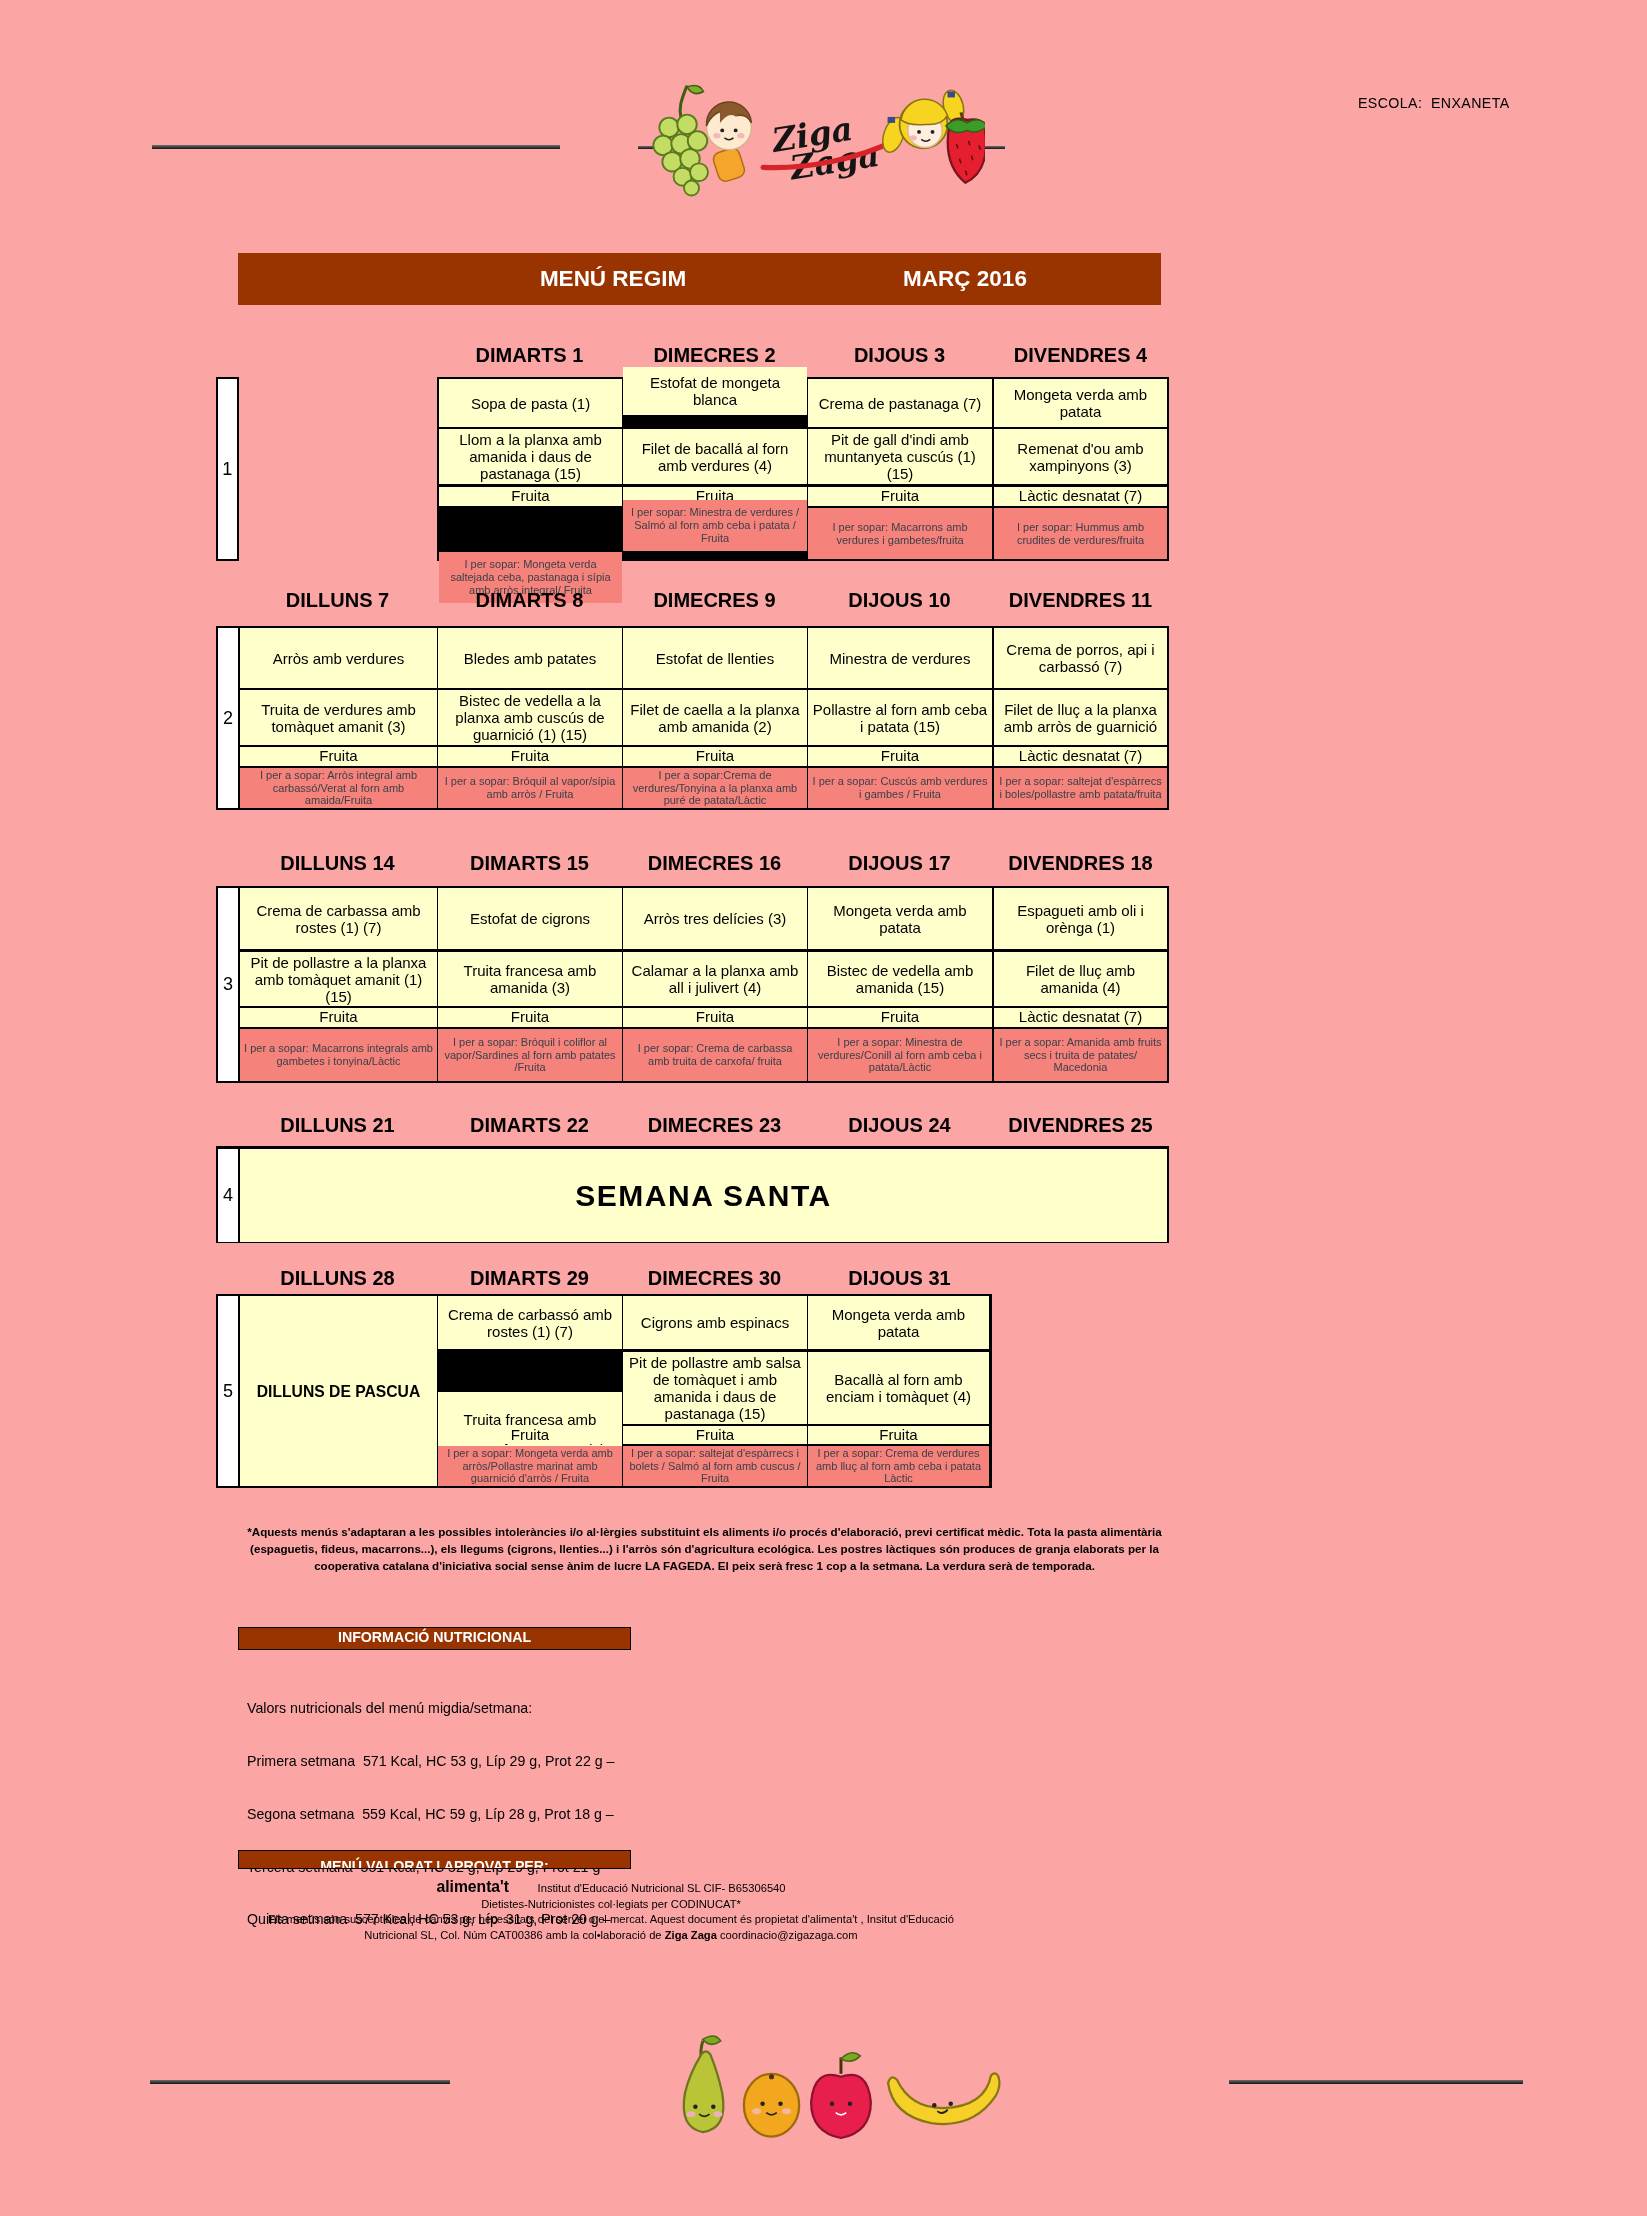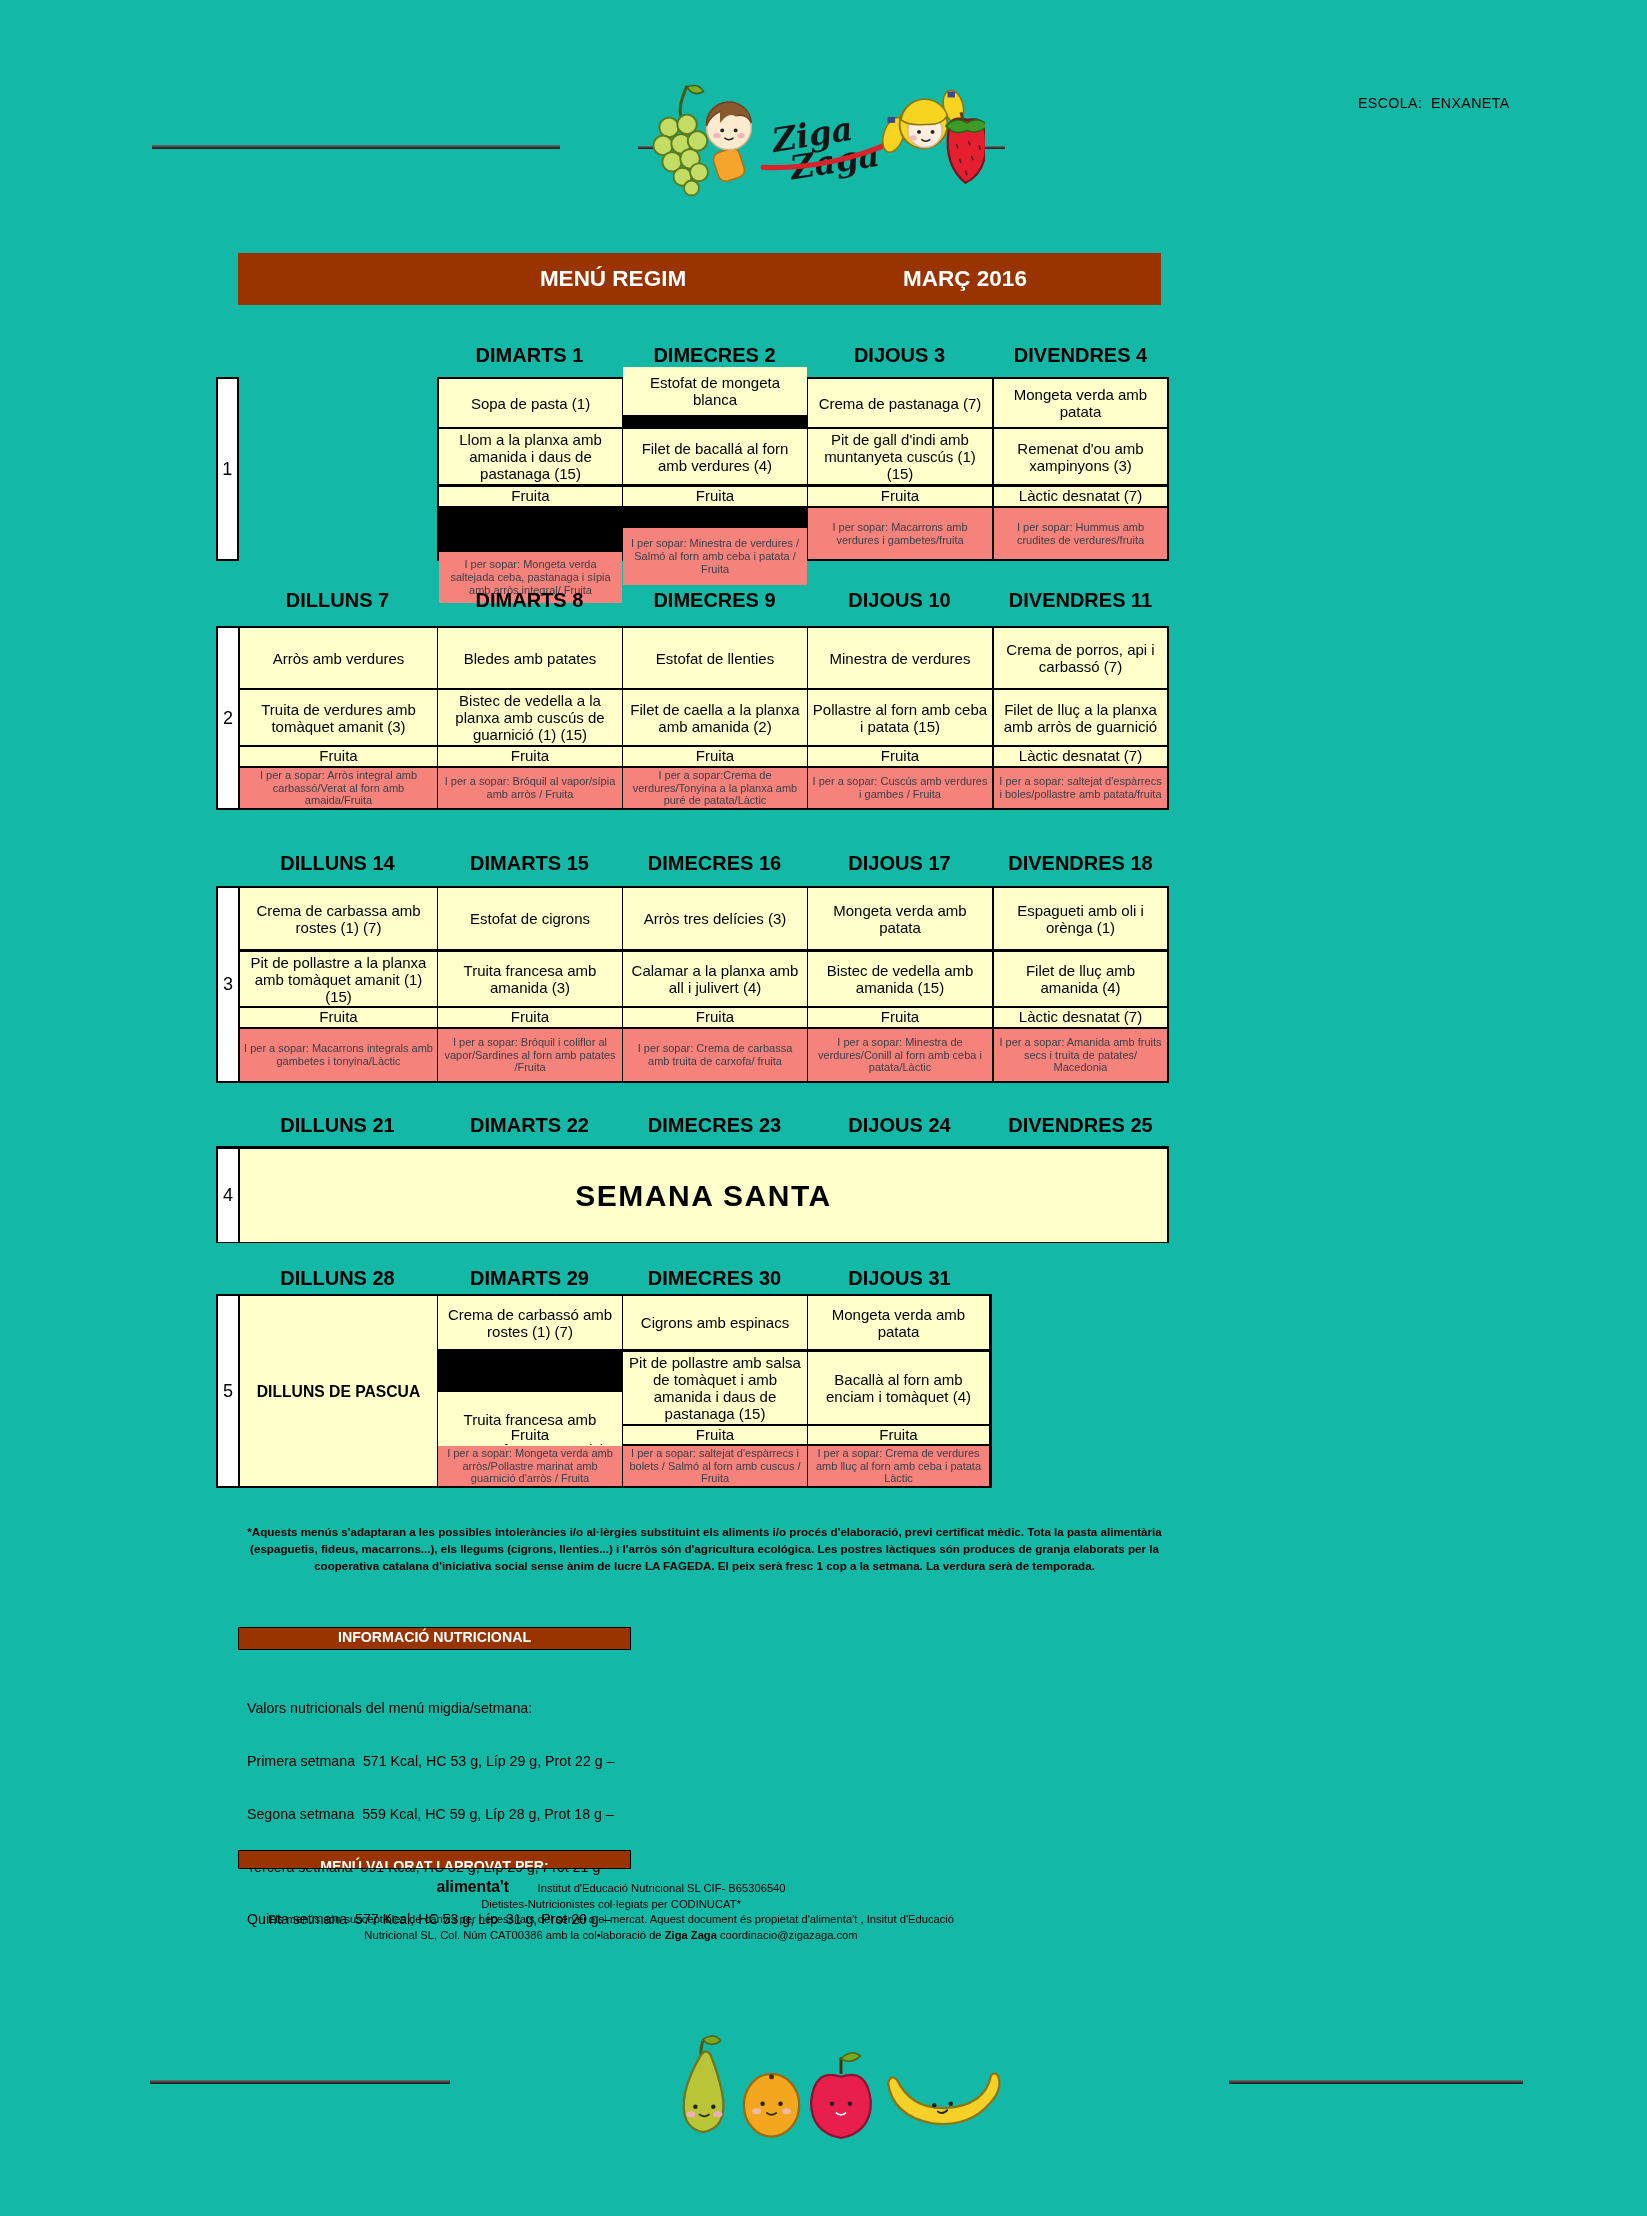--- a/index.html
+++ b/index.html
@@ -1,16 +1,16 @@
 <!DOCTYPE html>
 <html style="font-size:12px"><head>
 <meta charset="utf-8">
 <style>
   html,body{margin:0;padding:0;background:#fff;}
-  #page{position:relative;width:1648px;height:2216px;background:#14b8a6;
+  #page{position:relative;width:1648px;height:2216px;background:#fca5a5;
         font-family:"Liberation Sans",sans-serif;overflow:hidden;color:#000;}
   .rule{position:absolute;background:linear-gradient(#6e6e6e,#141414);}
   .school{position:absolute;left:1358px;top:95px;font-size:14.2px;letter-spacing:0.4px;white-space:pre;}
   .titlebar{position:absolute;left:238px;top:253px;width:923px;height:52px;background:#993300;}
   .titlebar span{position:absolute;top:50%;transform:translate(-50%,-50%);color:#fff;
                  font-weight:bold;font-size:22.5px;white-space:nowrap;}
   .title-menu{left:375px;} .title-month{left:679px;margin-left:48px;}
   .day-header{position:absolute;height:25.5px;line-height:25.5px;text-align:center;
               font-weight:bold;font-size:20px;white-space:nowrap;}
   .tablebg{position:absolute;background:#000;}
@@ -216,21 +216,21 @@
     </div>
     <div class="cell dessert" style="position: absolute; left: 808px; top: 487px; width: 184px; height: 19px;">
       <span>Fruita</span>
     </div>
     <div class="cell dessert" style="position: absolute; left: 994px; top: 487px; width: 173px; height: 19px;">
       <span>Làctic desnatat (7)</span>
     </div>
     <div class="cell supper" style="position: absolute; left: 439px; top: 508px; width: 183px; height: 51px; margin-top: 44px;">
       <span>I per sopar: Mongeta verda saltejada ceba, pastanaga i sípia amb arròs integral/ Fruita</span>
     </div>
-    <div class="cell supper" style="position: absolute; left: 623px; top: 528px; width: 184px; height: 57px;">
+    <div class="cell supper" style="position: absolute; left: 623px; top: 500px; width: 184px; height: 51px;">
       <span>I per sopar: Minestra de verdures / Salmó al forn amb ceba i patata / Fruita</span>
     </div>
     <div class="cell supper" style="position: absolute; left: 808px; top: 508px; width: 184px; height: 51px;">
       <span>I per sopar: Macarrons amb verdures i gambetes/fruita</span>
     </div>
     <div class="cell supper" style="position: absolute; left: 994px; top: 508px; width: 173px; height: 51px;">
       <span>I per sopar: Hummus amb crudites de verdures/fruita</span>
     </div>
     <div class="day-header" style="position: absolute; left: 238px; top: 588px; width: 199px; height: 25.5px;">DILLUNS 7</div>
     <div class="day-header" style="position: absolute; left: 437px; top: 588px; width: 185px; height: 25.5px;">DIMARTS 8</div>

